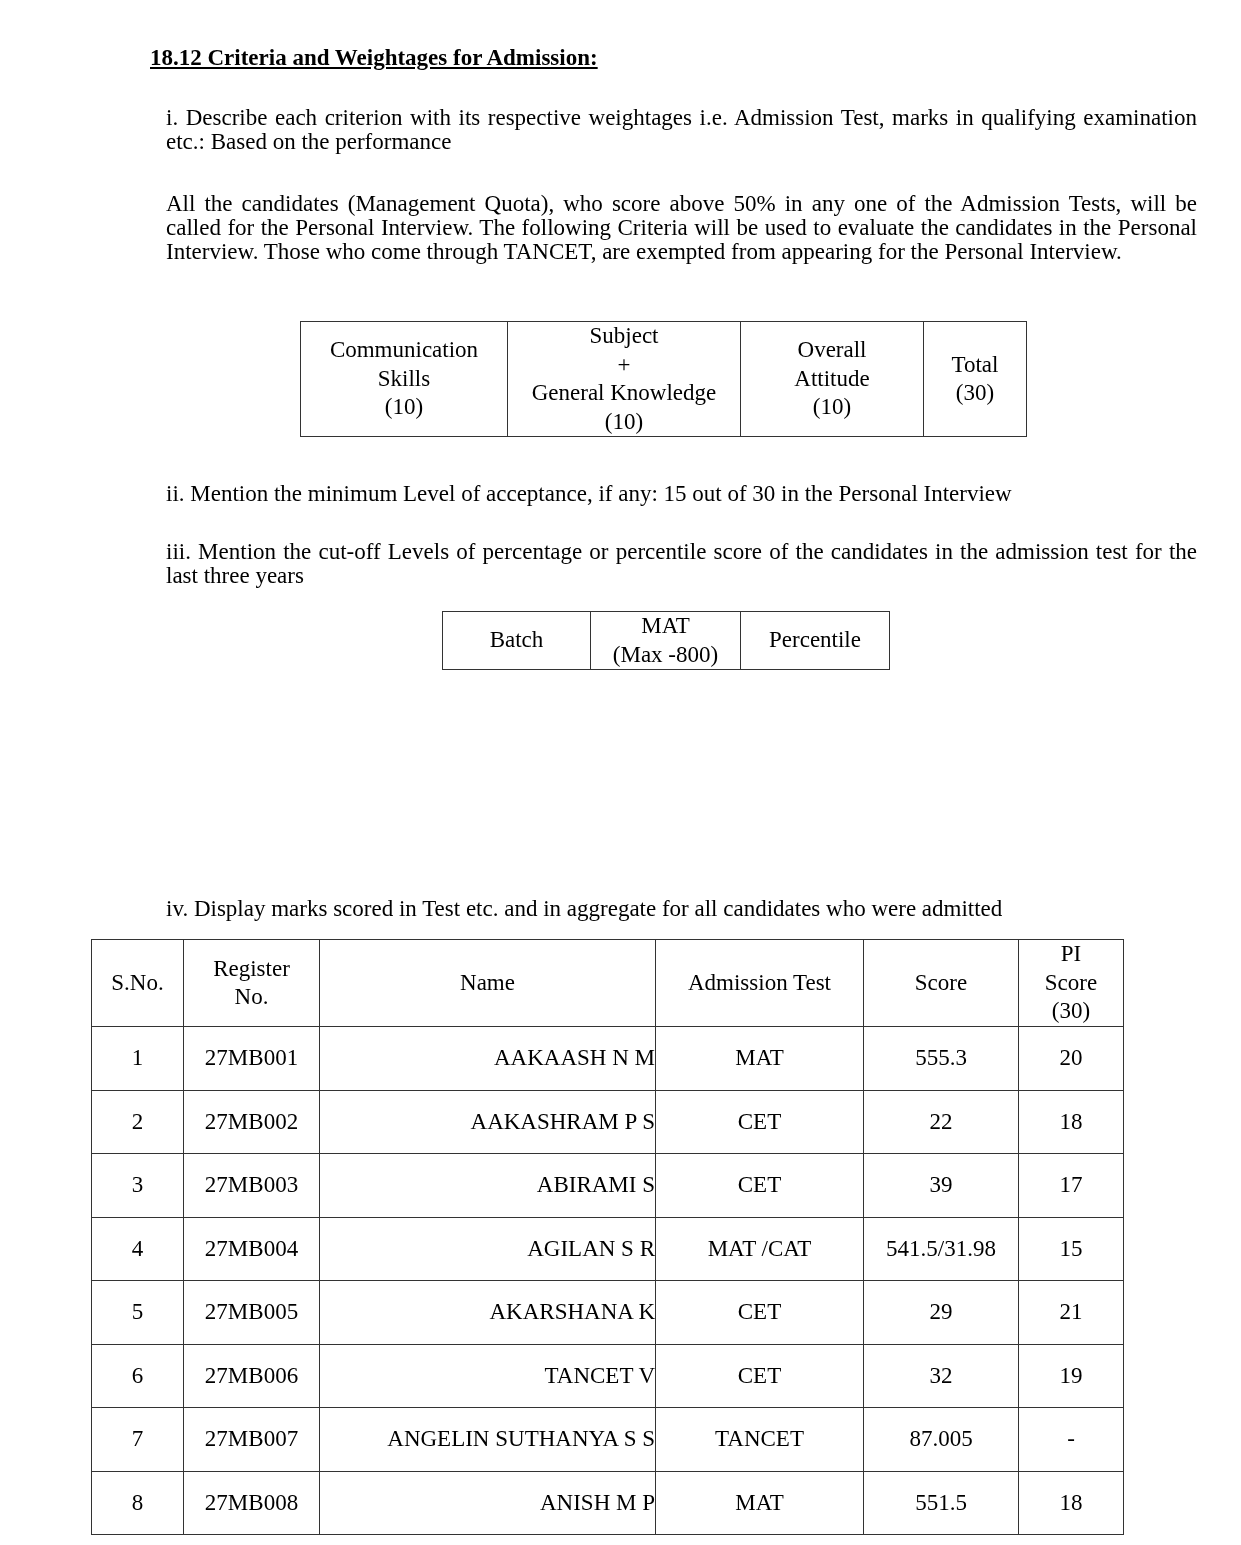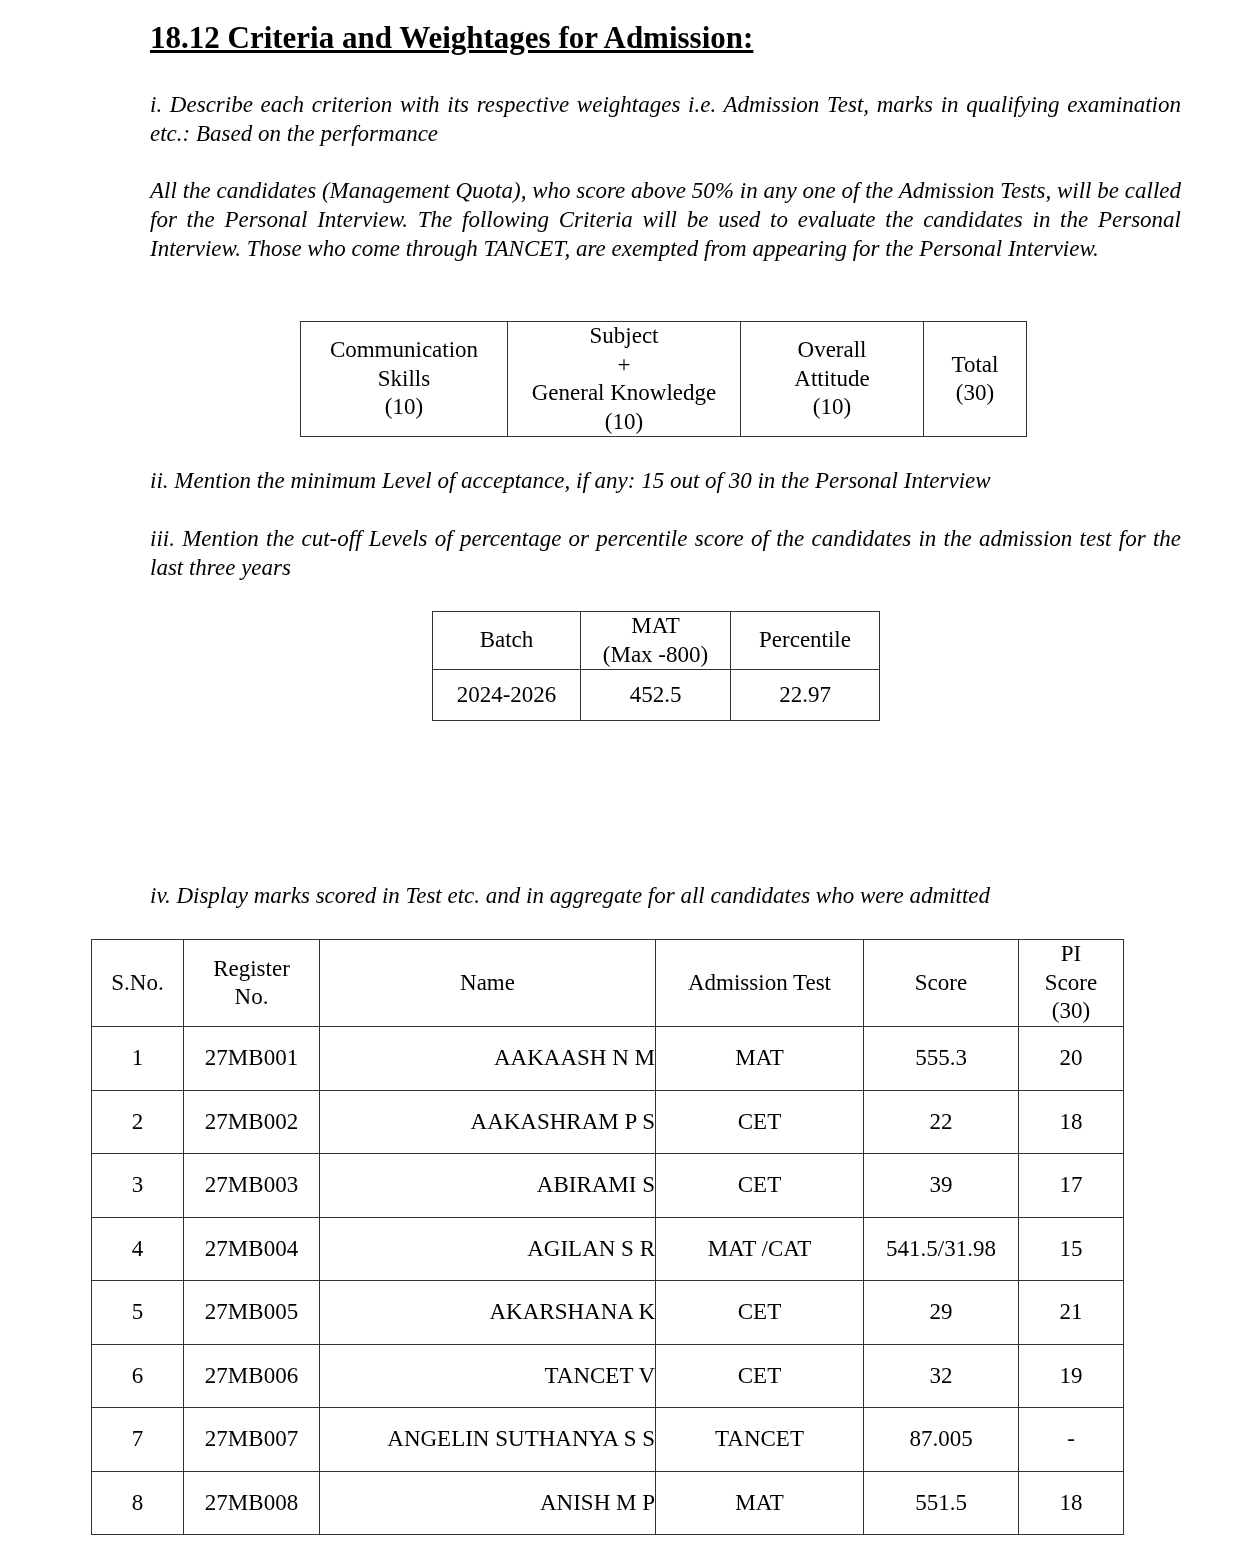--- a/index.html
+++ b/index.html
@@ -1,32 +1,32 @@
 <!DOCTYPE html>
 <html><head>
 <meta charset="utf-8">
 <style>
   html, body { margin: 0; padding: 0; background: #ffffff; }
   body {
     width: 1241px; height: 1545px; position: relative; overflow: hidden;
     font-family: "Liberation Serif", serif; color: #000; font-size: 23px;
   }
   .heading {
-    position: absolute; left: 150px; top: 20px;
-    font-weight: bold; text-decoration: underline; font-size: 31px;
+    position: absolute; left: 150px; top: 45px;
+    font-weight: bold; text-decoration: underline; font-size: 23px;
   }
   .para {
     position: absolute; left: 150px; width: 1031px;
-    text-align: justify; text-align-last: left; line-height: 29px; margin: 0; font-style: italic;
+    text-align: justify; text-align-last: left; line-height: 24px; margin: 16px;
   }
   table { border-collapse: collapse; position: absolute; }
   td { border: 1.5px solid #333; text-align: center; vertical-align: middle; padding: 0; line-height: 28.5px; }
   .t1 { left: 300px; top: 321px; }
   .t1 td { height: 114px; }
-  .t2 { left: 432px; top: 611px; }
+  .t2 { left: 442px; top: 611px; }
   .t2 td { height: 50px; }
   .t2 .hdr td { height: 57px; }
   .t3 { left: 91px; top: 939px; }
   .t3 td { height: 62.5px; }
   .t3 .hdr td { height: 86px; }
   .t3 td.name { text-align: right; padding-left: 11px; }
 </style>
 </head>
 <body>
 
@@ -67,25 +67,20 @@
 
 <table class="t2">
   <tbody>
       <tr class="hdr">
     <td style="width:147px">Batch</td>
     <td style="width:149px">
       <div>MAT</div>
       <div>(Max -800)</div>
     </td>
     <td style="width:148px">Percentile</td>
-  </tr>
-  <tr>
-    <td>2024-2026</td>
-    <td>452.5</td>
-    <td>22.97</td>
   </tr>
 </tbody>
   </table>
 
 <p class="para" style="top:881px">iv. Display marks scored in Test etc. and in aggregate for all candidates who were admitted</p>
 
 <table class="t3">
   <tbody>
       <tr class="hdr">
     <td style="width:91px">S.No.</td>

